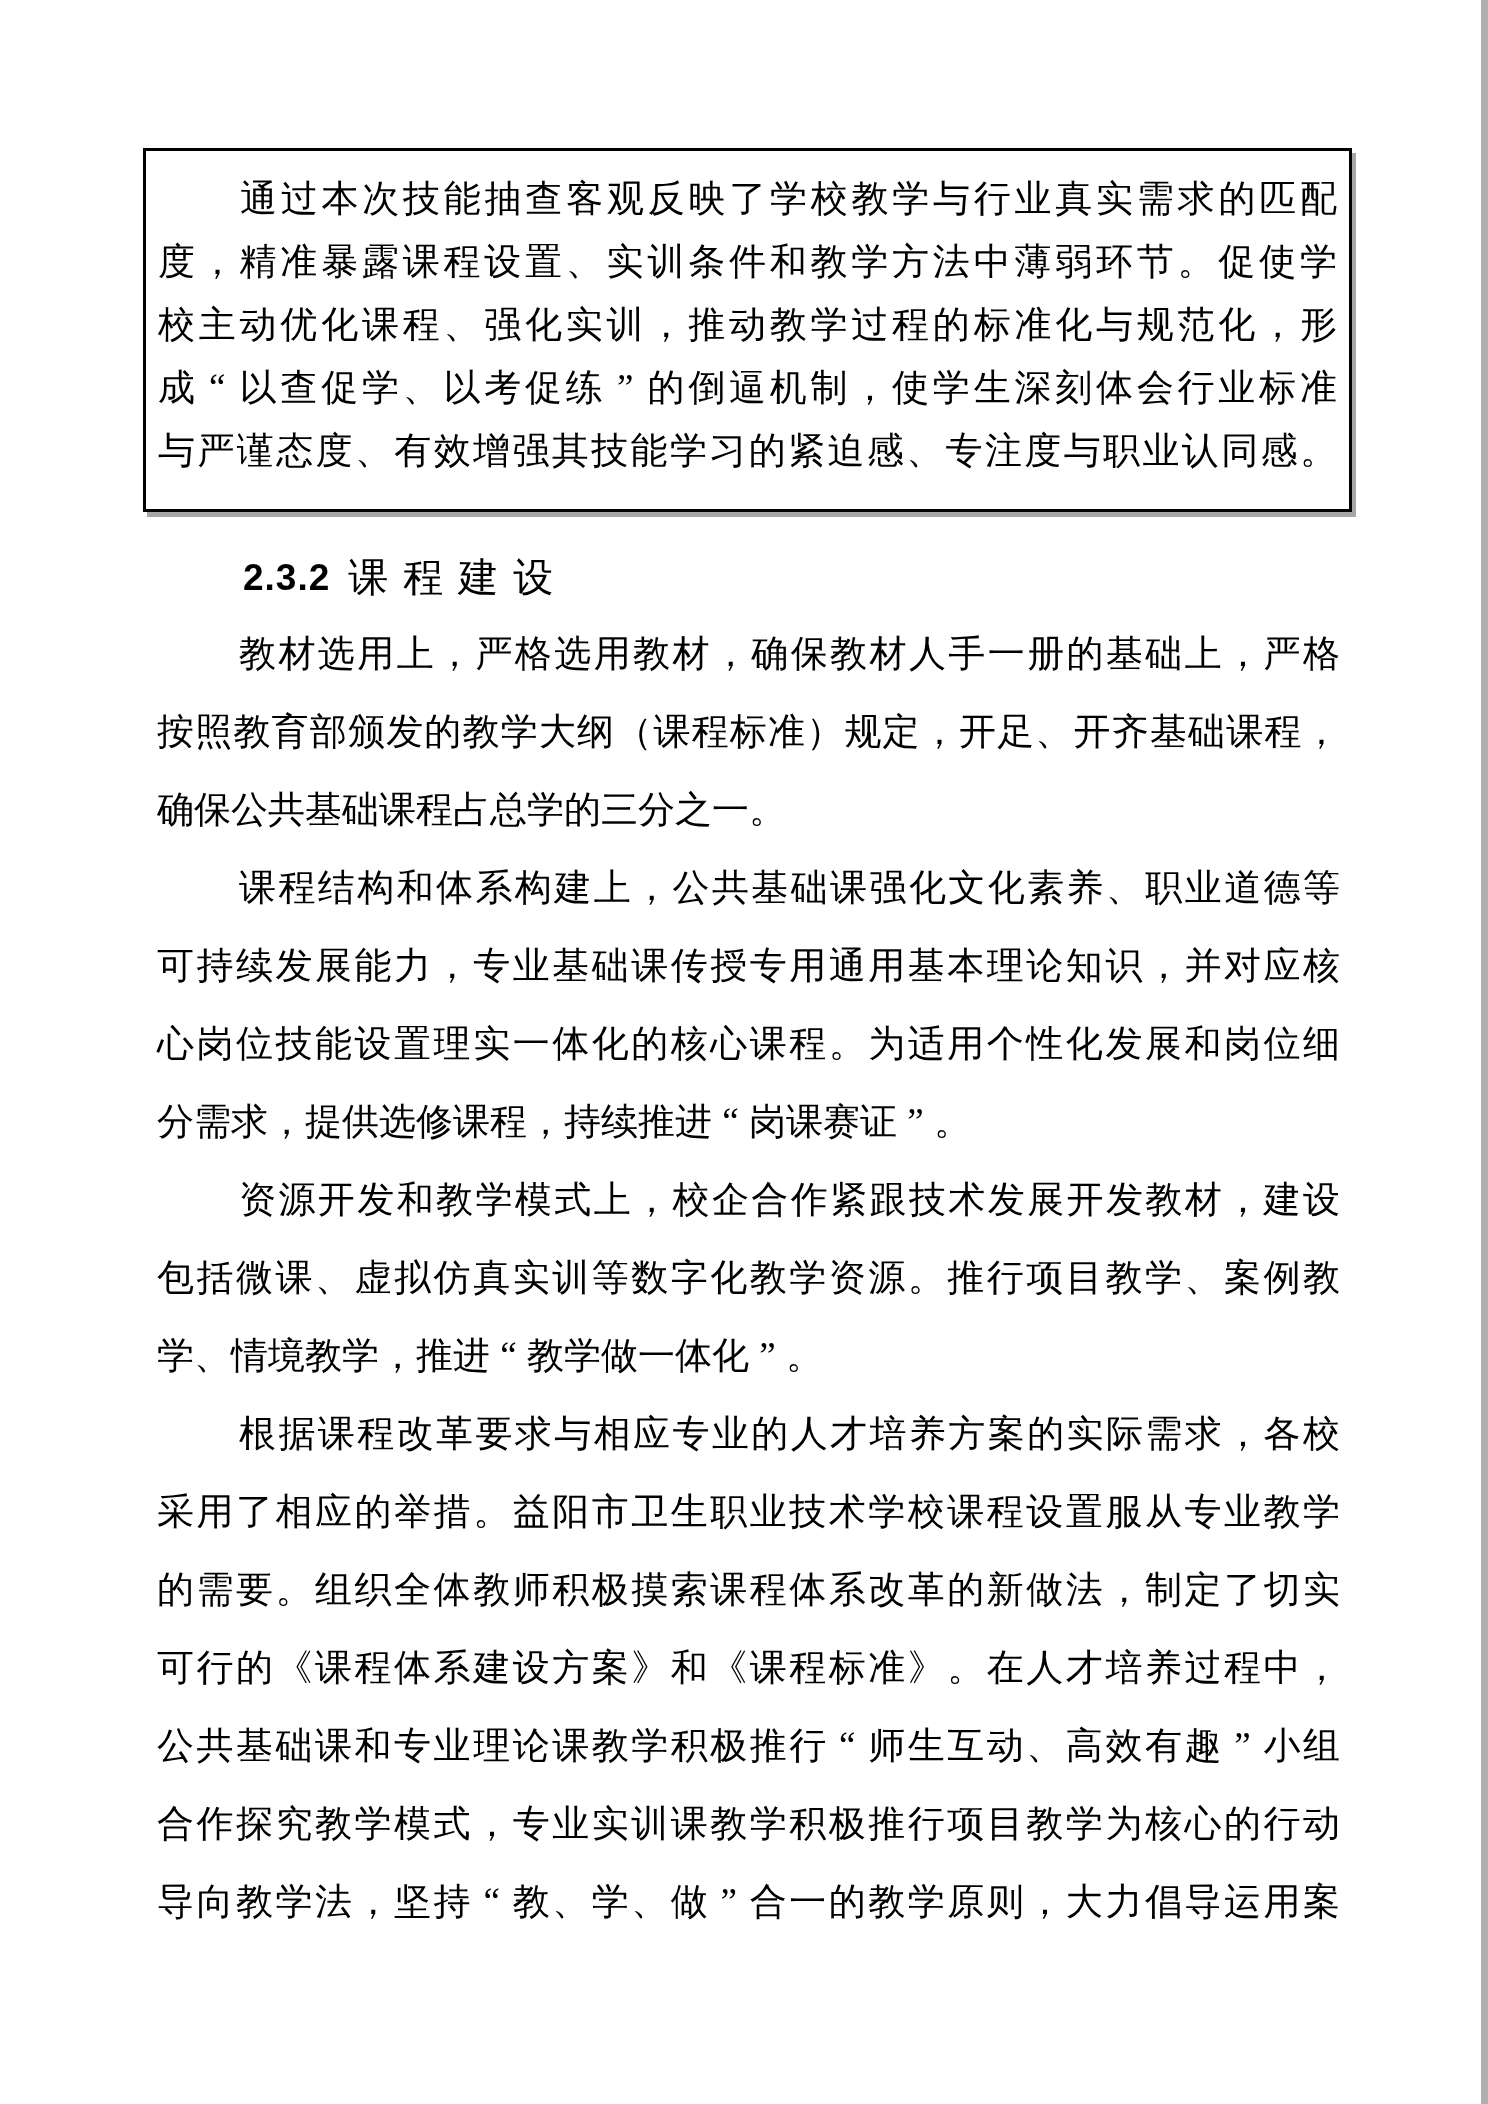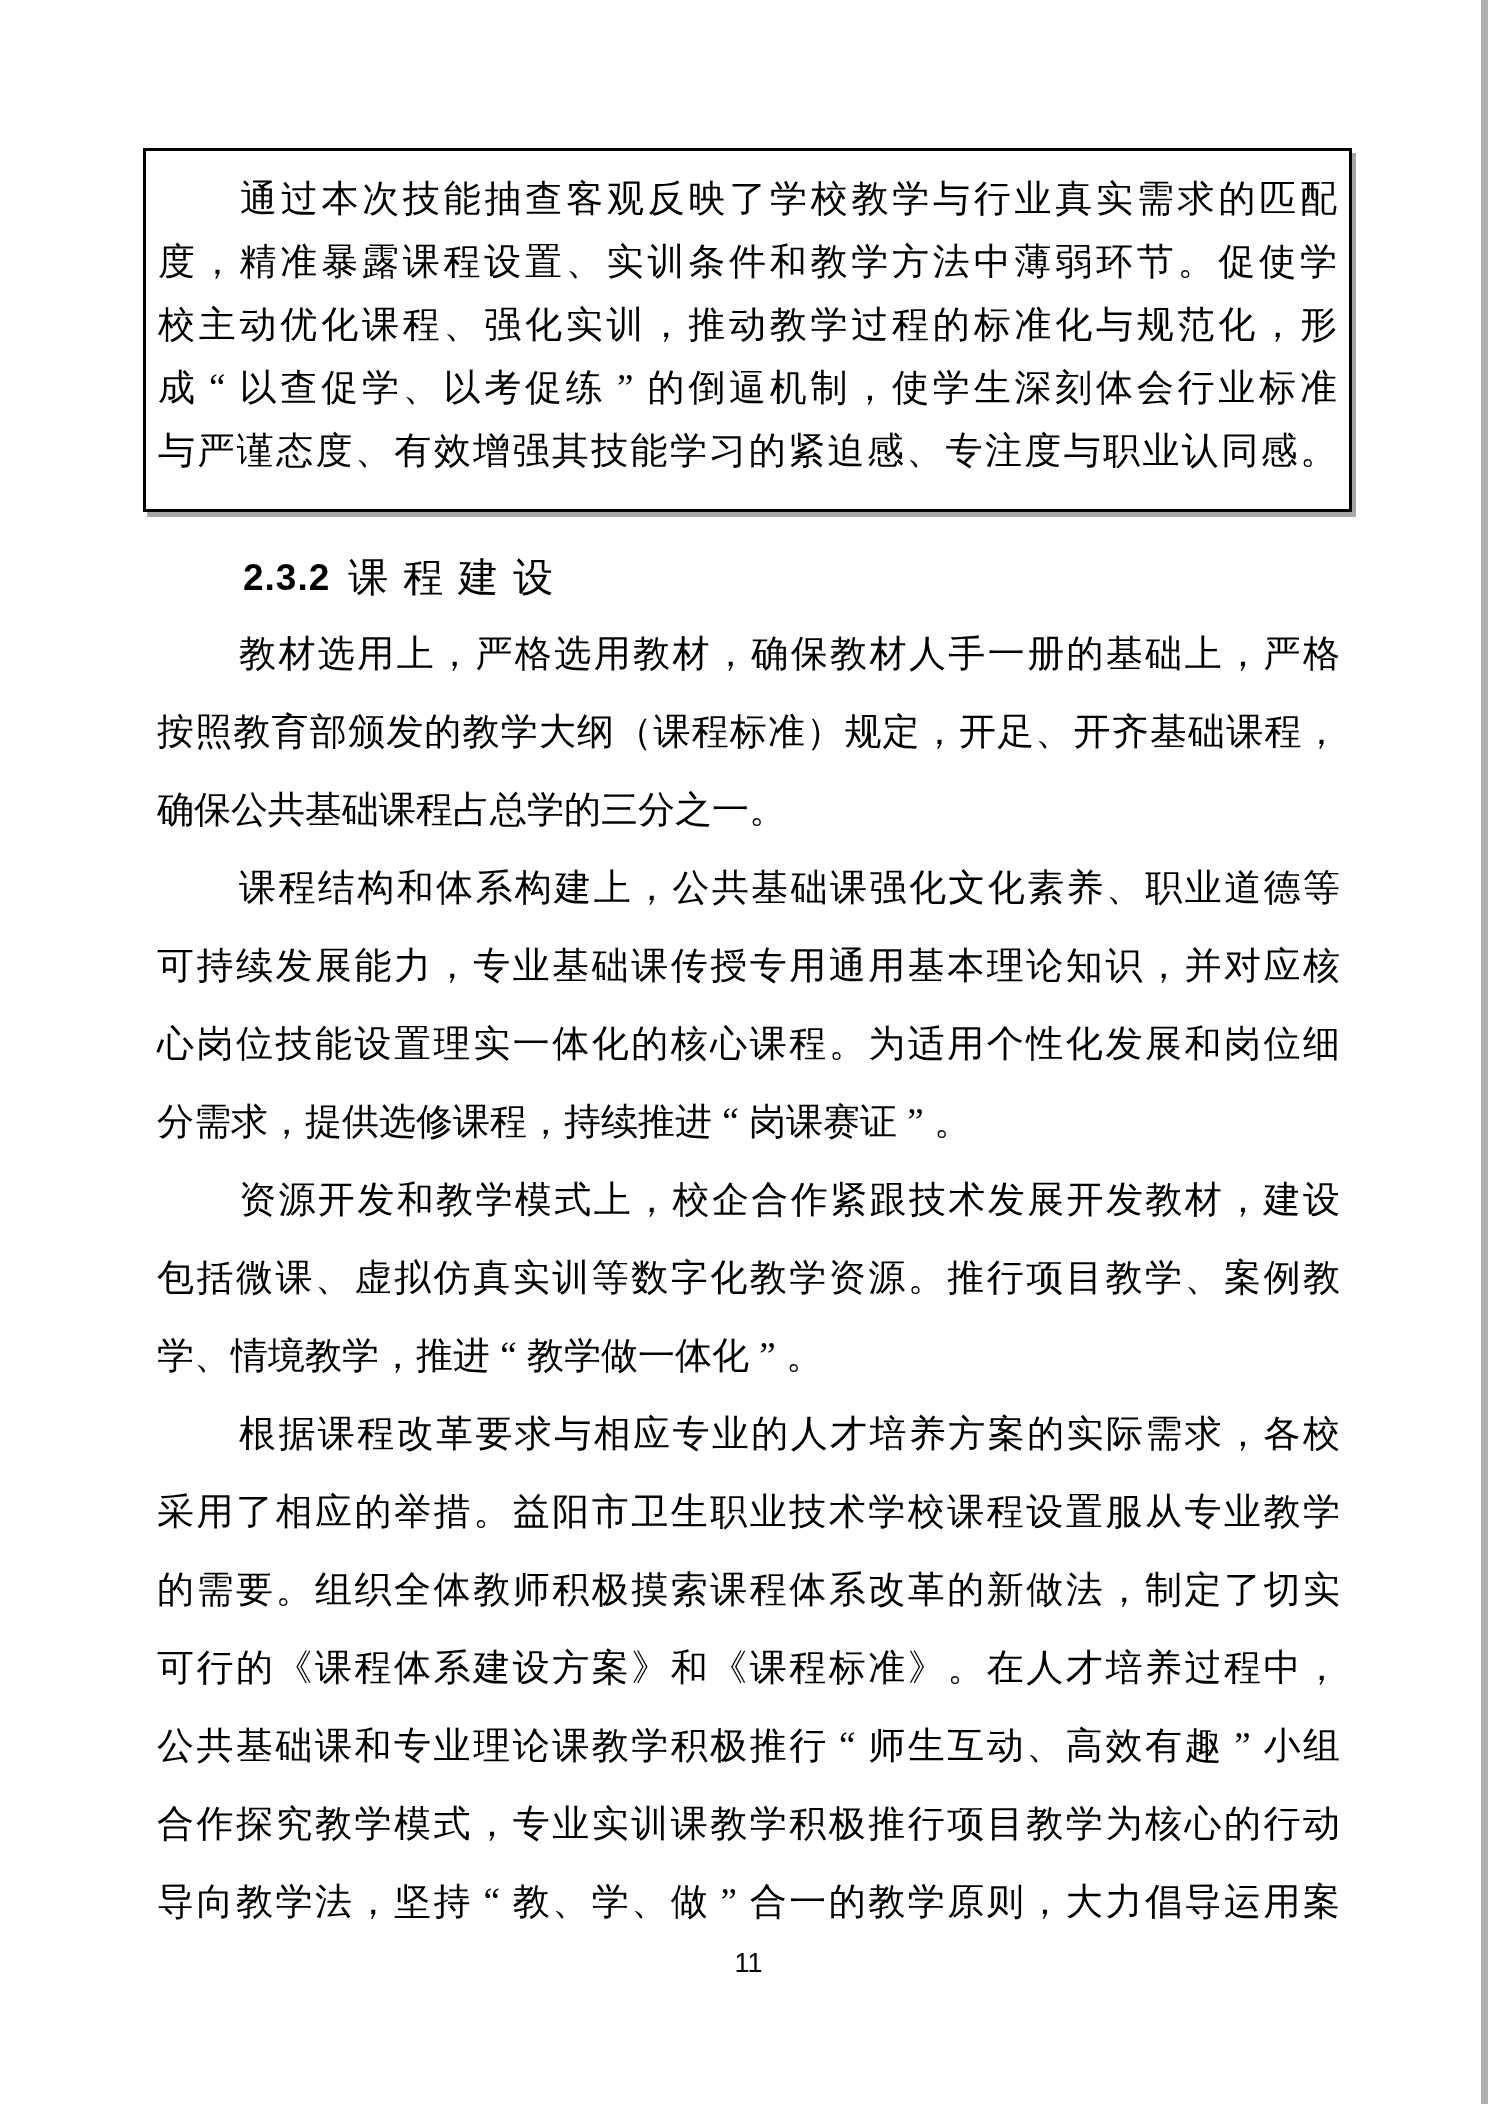--- a/index.html
+++ b/index.html
@@ -758,17 +758,16 @@
         <span class="ch">大</span>
         <span class="ch">力</span>
         <span class="ch">倡</span>
         <span class="ch">导</span>
         <span class="ch">运</span>
         <span class="ch">用</span>
         <span class="ch">案</span>
       </div>
     </div>
 
-  <div class="page-number">11</div>
 
   <div class="edge-right"></div>
 
 </div>
 
 </body></html>

